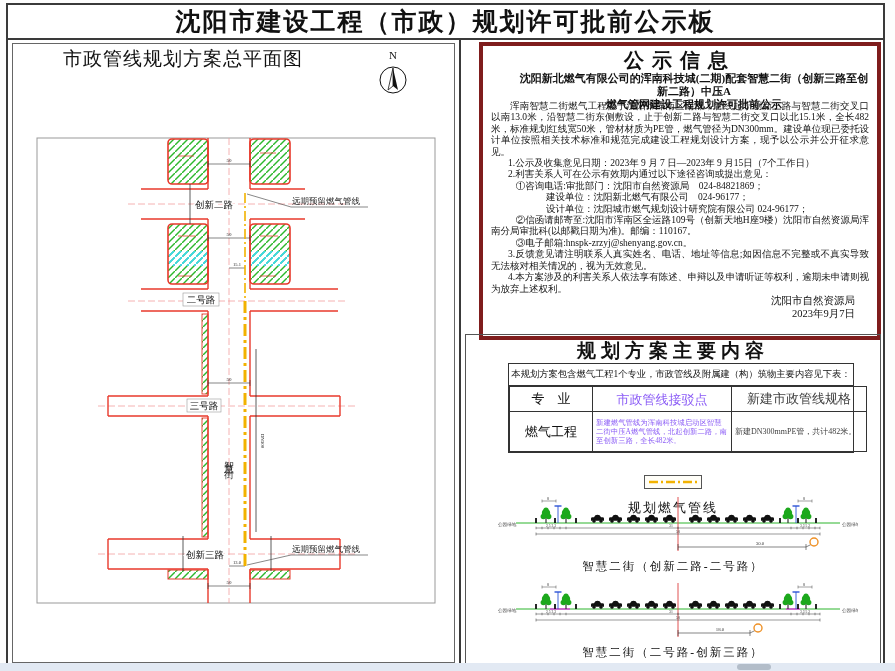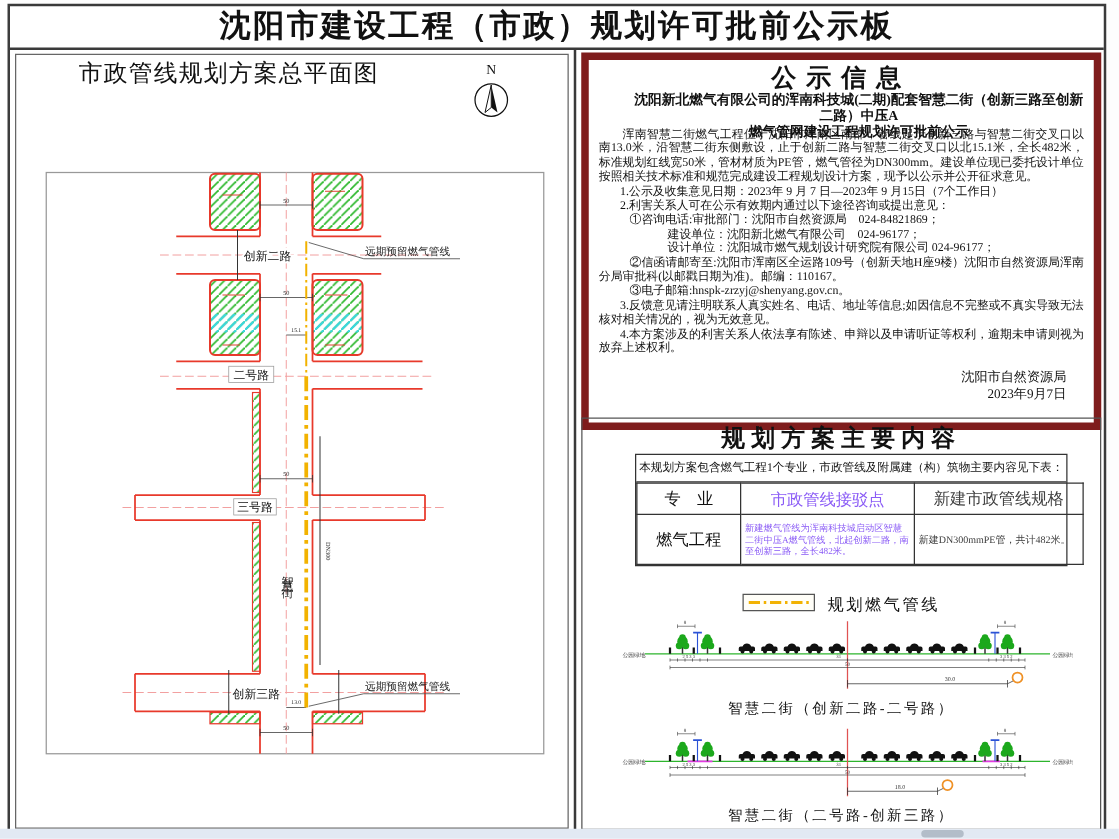--- a/index.html
+++ b/index.html
@@ -7,21 +7,21 @@
        font-family:"Liberation Serif","DejaVu Serif",serif;color:#111;}
   .board{position:absolute;left:6px;top:3px;width:879px;height:666px;background:#fff;border:2px solid #3a3a3a;box-sizing:border-box;}
   .titlebar{position:absolute;left:0;top:0;right:0;height:33px;border-bottom:2px solid #3a3a3a;
             text-align:center;font-size:25px;font-weight:bold;letter-spacing:2px;line-height:33px;}
   .left-panel{position:absolute;left:0;top:35px;width:453px;bottom:0;border-right:2px solid #3a3a3a;box-sizing:border-box;}
   .left-inner{position:absolute;left:4px;top:3px;right:4px;bottom:4px;border:1px solid #666;}
   .plan-title{position:absolute;left:10px;top:6px;font-size:19px;letter-spacing:1px;margin-left:45px;}
   .north{position:absolute;left:368px;top:8px;}
   .map{position:absolute;left:20px;top:91px;}
   .right-panel{position:absolute;left:455px;top:35px;right:0;bottom:0;}
-  .section-a{position:absolute;left:2px;right:2px;top:2px;height:290px;border:6px solid #7f1d1d;}
+  .section-a{position:absolute;left:16px;right:2px;top:2px;height:290px;border:4px solid #7f1d1d;}
   .section-b{position:absolute;left:2px;right:2px;top:294px;bottom:3px;border:1px solid #555;}
   .sec-title{position:absolute;left:0;right:0;text-align:center;font-weight:bold;}
   .notice-title{top:1px;font-size:20px;letter-spacing:8px;}
   .notice-sub{position:absolute;left:4px;right:4px;top:26px;text-align:center;font-weight:bold;font-size:11px;line-height:13px;margin-left:28px;}
   .notice-body{position:absolute;left:8px;right:8px;top:55px;}
   .p{font-size:9.5px;line-height:11.4px;text-align:justify;}
   .p-first{text-indent:2em;}
   .ind2{text-indent:1.8em;}
   .ind25{text-indent:2.6em;}
   .ind56{text-indent:5.8em;}
@@ -31,21 +31,21 @@
   .tbl-caption{border-bottom:1px solid #333;font-size:9.3px;text-align:center;padding:4px 2px;}
   table{border-collapse:collapse;width:100%;table-layout:fixed;}
   td,th{border:1px solid #333;padding:1px 3px;vertical-align:middle;}
   th{font-size:13px;font-weight:normal;height:22px;}
   .c1{width:76px;text-align:center;font-size:13px;}
   .c2{width:132px;font-size:7.4px;line-height:9px;text-align:left;color:#8b5cf6;}
   .c3{width:128px;font-size:8px;text-align:left;color:#404040;}
   tr.datarow{height:40px;}
   .legend-title{position:absolute;left:0;right:0;top:120px;text-align:center;font-size:13.5px;}
   .legend-title span{border-bottom:1px solid #222;padding:0 6px;letter-spacing:4px;}
-  .legend-row{position:absolute;left:0;right:0;top:140px;display:flex;justify-content:center;gap:10px;}
+  .legend-row{position:absolute;left:0;right:0;top:140px;display:flex;justify-content:center;align-items:center;gap:10px;flex-direction:column;}
   .legend-box{width:56px;height:12px;border:1px solid #555;display:flex;align-items:center;justify-content:center;background:#fffef8;}
   .legend-label{font-size:13px;letter-spacing:2px;}
   .xsec{position:absolute;left:32px;}
   .xsec1{top:158px;}
   .xsec2{top:244px;}
   .xcap{position:absolute;left:0;right:0;text-align:center;font-size:11.5px;letter-spacing:2px;}
   .xcap1{top:224px;}
   .xcap2{top:310px;}
   .scrollbar{position:absolute;left:0;right:0;top:663px;height:8px;background:#e2e9f3;}
   .scroll-thumb{position:absolute;left:737px;top:1px;width:34px;height:6px;background:#b3bdc9;border-radius:3px;}

